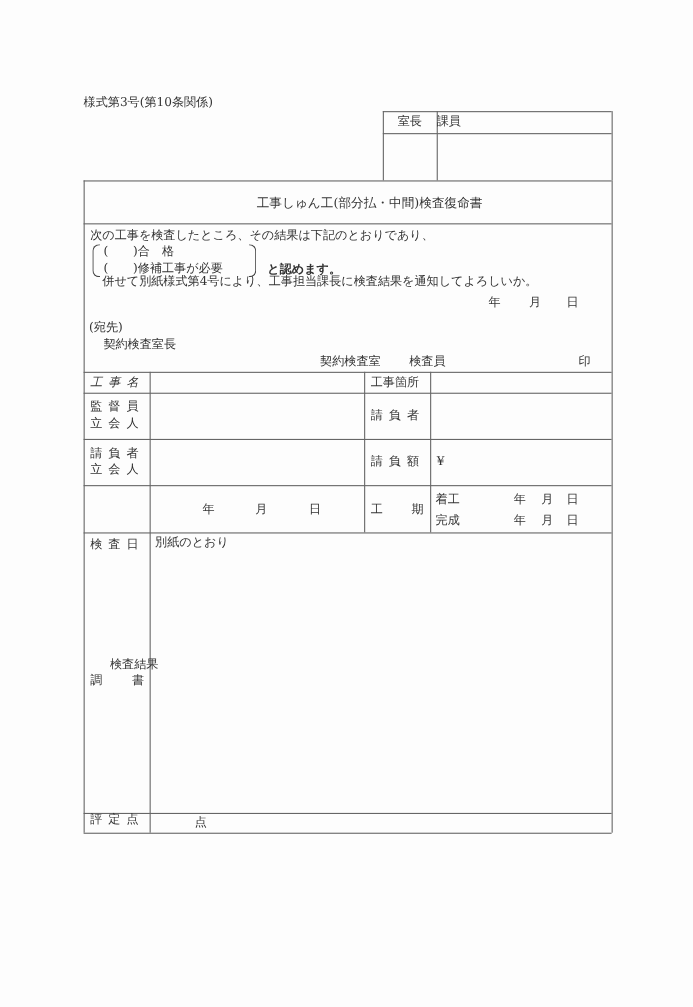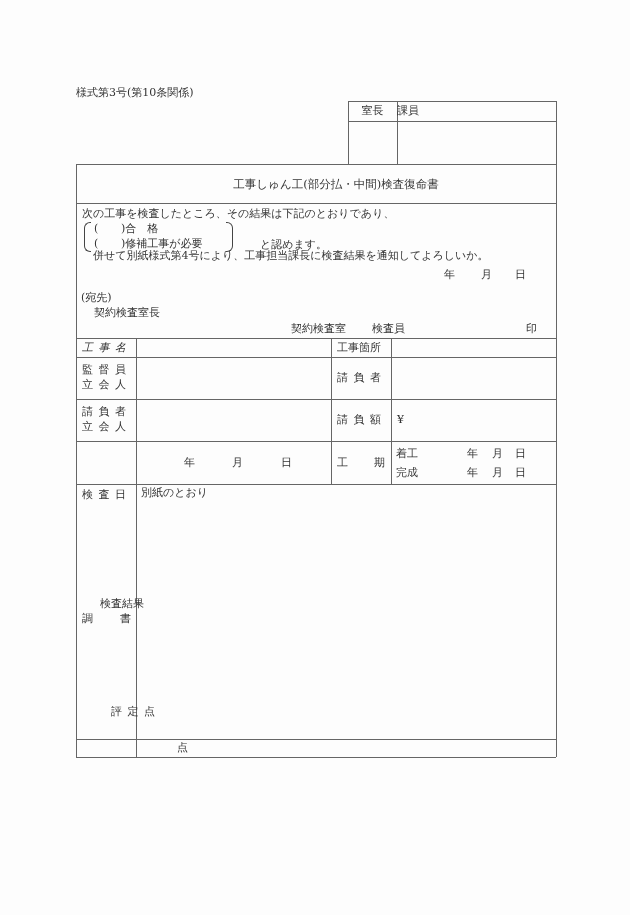--- a/index.html
+++ b/index.html
@@ -66,21 +66,21 @@
 <div>
   <div class="txt" style="left:94px; top:222px;">(</div>
   <div class="fill" style="left:100px; top:222px; width:20px; height:13px;"></div>
   <div class="txt" style="left:121px; top:222px;">)合　格</div>
 </div>
 <div>
   <div class="txt" style="left:94px; top:237px;">(</div>
   <div class="fill" style="left:100px; top:237px; width:20px; height:13px;"></div>
   <div class="txt" style="left:121px; top:237px;">)修補工事が必要</div>
 </div>
-<div class="txt" style="left:260px; top:238px;">と認めます。</div>
+<div class="txt" style="left:243px; top:238px;font-weight:bold;">と認めます。</div>
 
 <div class="txt" style="left:93px; top:249px;">併せて別紙様式第4号により、工事担当課長に検査結果を通知してよろしいか。</div>
 
 <div>
   <div class="txt" style="left:444px; top:268px;">年</div>
   <div class="txt" style="left:481px; top:268px;">月</div>
   <div class="txt" style="left:515px; top:268px;">日</div>
 </div>
 
 <div class="txt" style="left:81px; top:291px;">(宛先)</div>
@@ -129,15 +129,15 @@
   <div class="txt" style="left:492px; top:466px;">月</div>
   <div class="txt" style="left:515px; top:466px;">日</div>
 </div>
 
 <div class="txt" style="left:100px; top:597px;">検査結果</div>
 <div class="txt" style="left:82px; top:612px;">調</div>
 <div class="txt" style="left:120px; top:612px;">書</div>
 <div class="txt" style="left:141px; top:486px;">別紙のとおり</div>
 <div class="fill" style="left:137px; top:485px; width:419px; height:254px;"></div>
 
-<div class="txt" style="left:82px; top:705px; letter-spacing:1px;margin-left:29px;">評 定 点</div>
+<div class="txt" style="left:82px; top:738px; letter-spacing:1px;">評 定 点</div>
 <div class="fill" style="left:137px; top:740px; width:40px; height:17px;"></div>
 <div class="txt" style="left:177px; top:741px;">点</div>
 
 </body></html>

